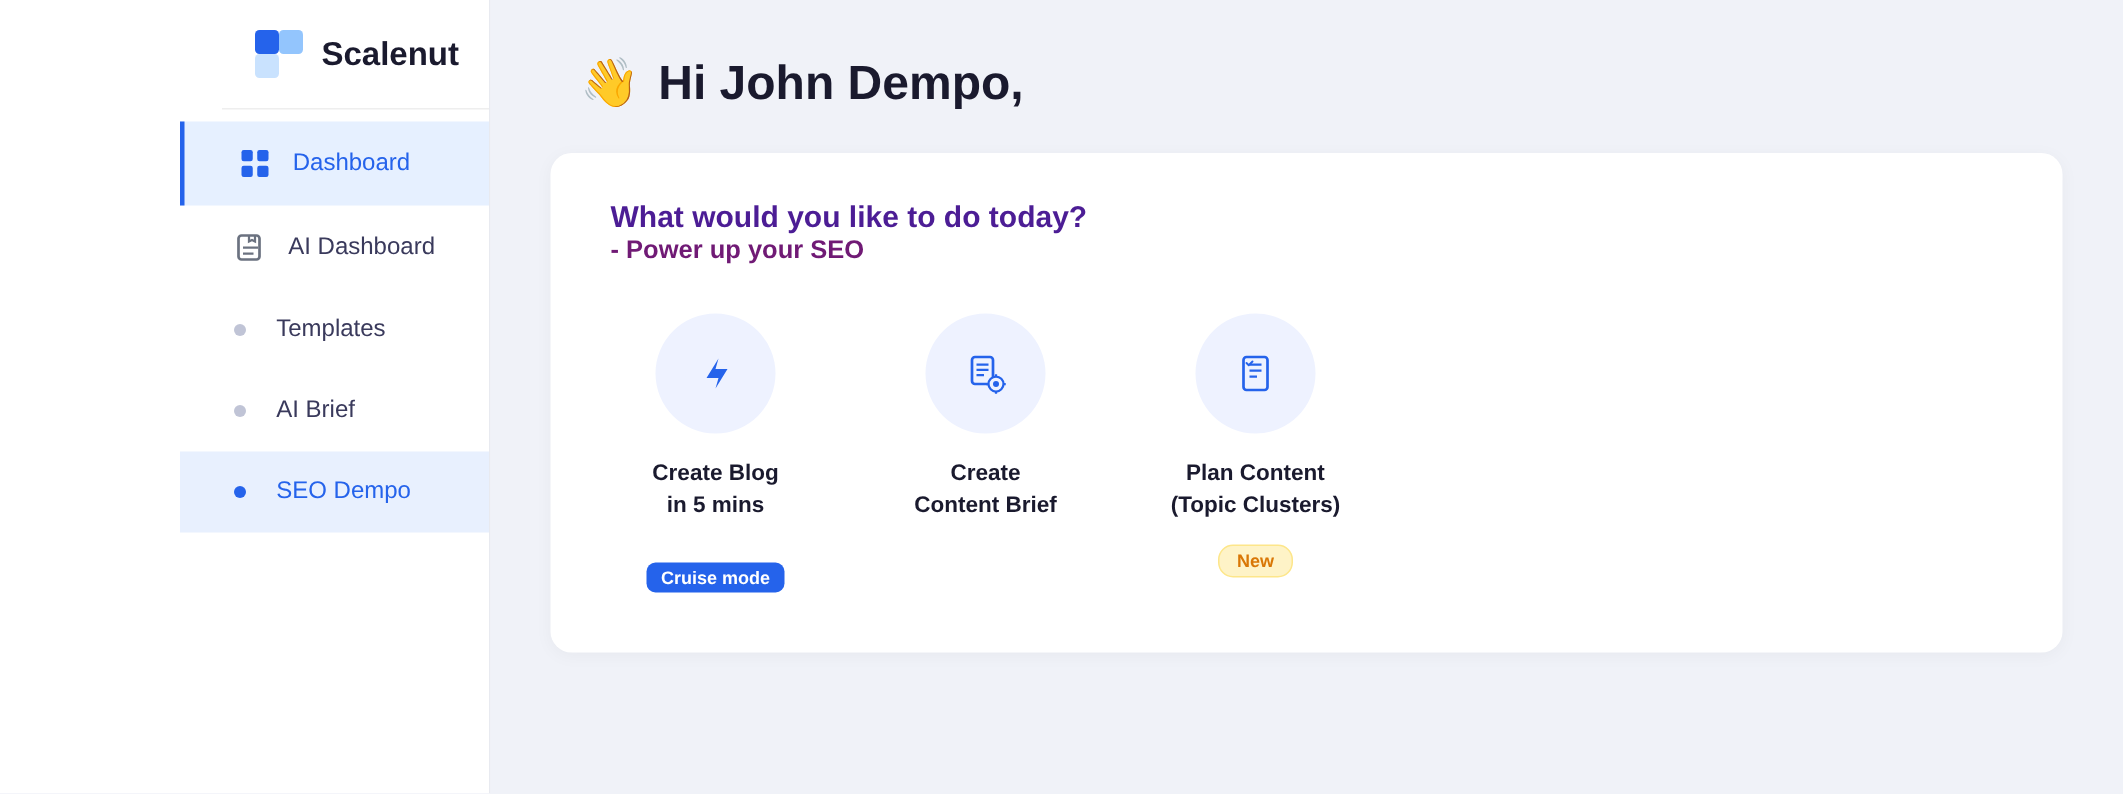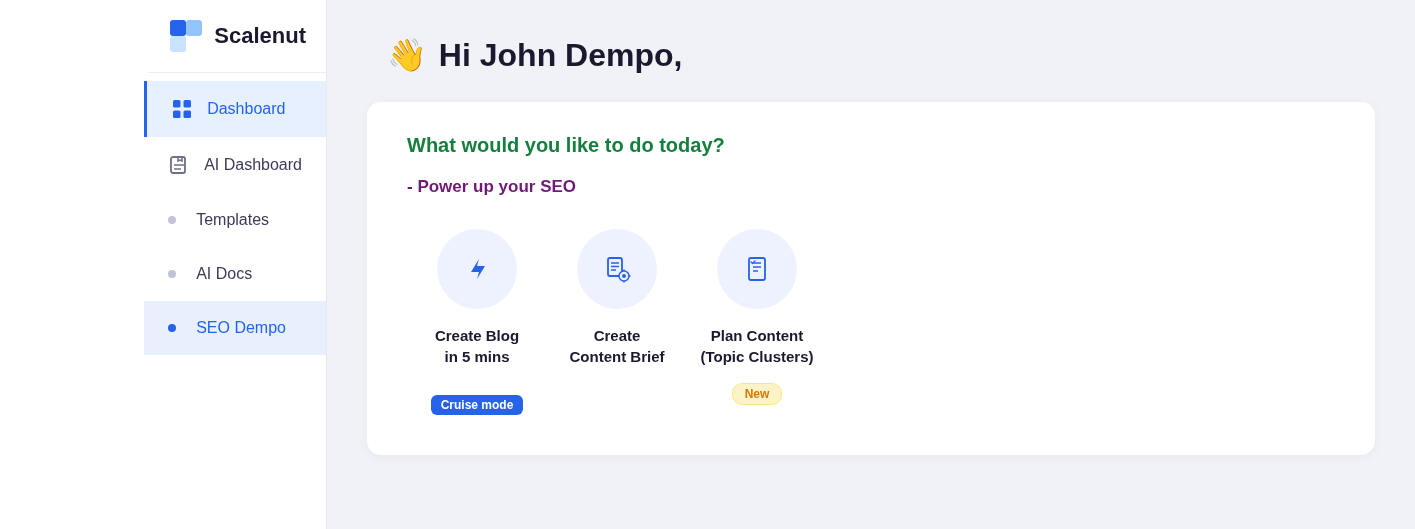--- a/index.html
+++ b/index.html
@@ -35,21 +35,21 @@
     .sidebar-nav {
       display: flex;
       flex-direction: column;
       flex: 1;
       padding-top: 8px;
     }
     .nav-item {
       display: flex;
       align-items: center;
       gap: 14px;
-      padding: 18px 24px;
+      padding: 18px 36px;
       cursor: pointer;
       font-size: 16px;
       color: #3a3a5c;
       font-weight: 500;
       position: relative;
       transition: background 0.15s;
     }
     .nav-item.active {
       background: #e6f0ff;
       color: #2563eb;
@@ -99,31 +99,32 @@
       margin: 0 40px;
       background: #fff;
       border-radius: 14px;
       padding: 32px 40px 40px 40px;
       box-shadow: 0 2px 12px rgba(0,0,0,0.04);
       min-height: 300px;
     }
     .card-title {
       font-size: 20px;
       font-weight: 700;
-      color: #15803d;
-      margin-bottom: 20px;
+      color: #4c1d95;
+      margin-bottom: 0;
     }
     .card-subtitle {
       font-size: 17px;
       font-weight: 600;
       color: #701a75;
       margin-bottom: 32px;
     }
     .action-cards {
       display: flex;
+      gap: 40px;
       align-items: flex-start;
     }
     .action-card {
       display: flex;
       flex-direction: column;
       align-items: center;
       gap: 16px;
       cursor: pointer;
       min-width: 140px;
     }
@@ -205,21 +206,21 @@
       <span>AI Dashboard</span>
     </div>
 
     <div class="nav-item">
       <span class="nav-dot"></span>
       <span>Templates</span>
     </div>
 
     <div class="nav-item">
       <span class="nav-dot"></span>
-      <span>AI Docs</span>
+      <span>AI Brief</span>
     </div>
 
 
     <div class="nav-item sub-active">
       <span class="nav-dot" style="background:#2563eb;"></span>
       <span>SEO Dempo</span>
     </div>
 
   </nav>
 </div>

